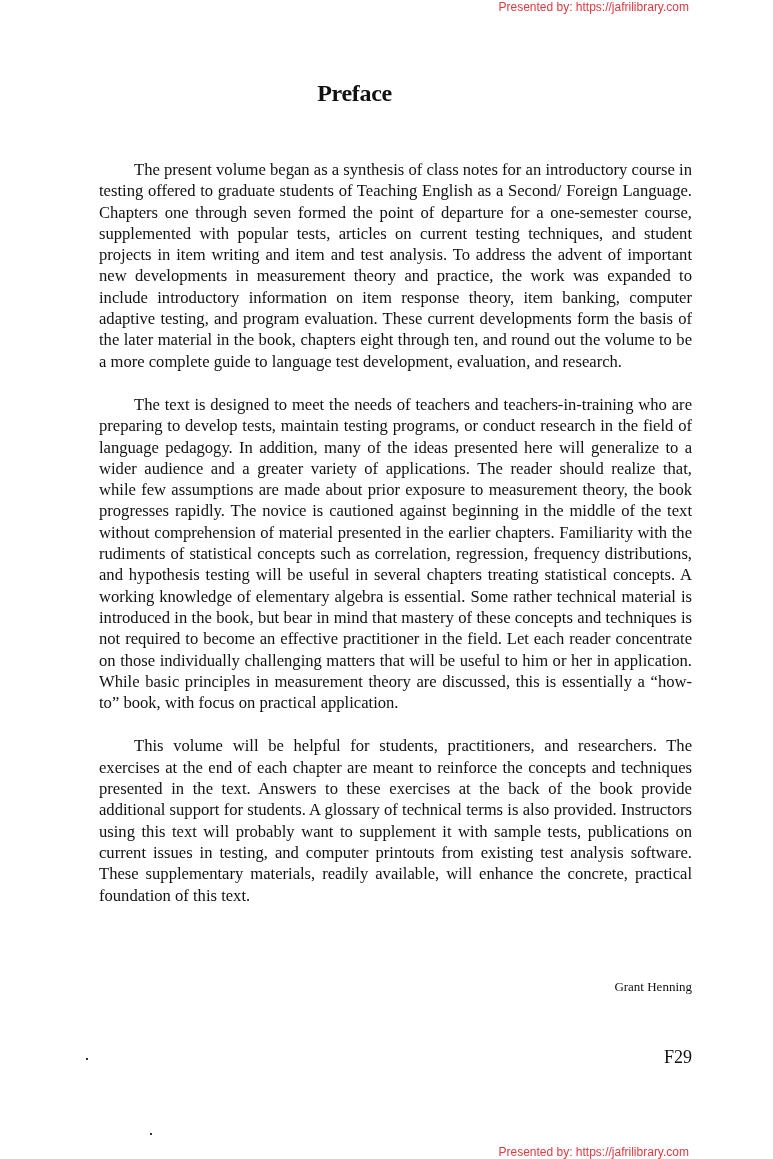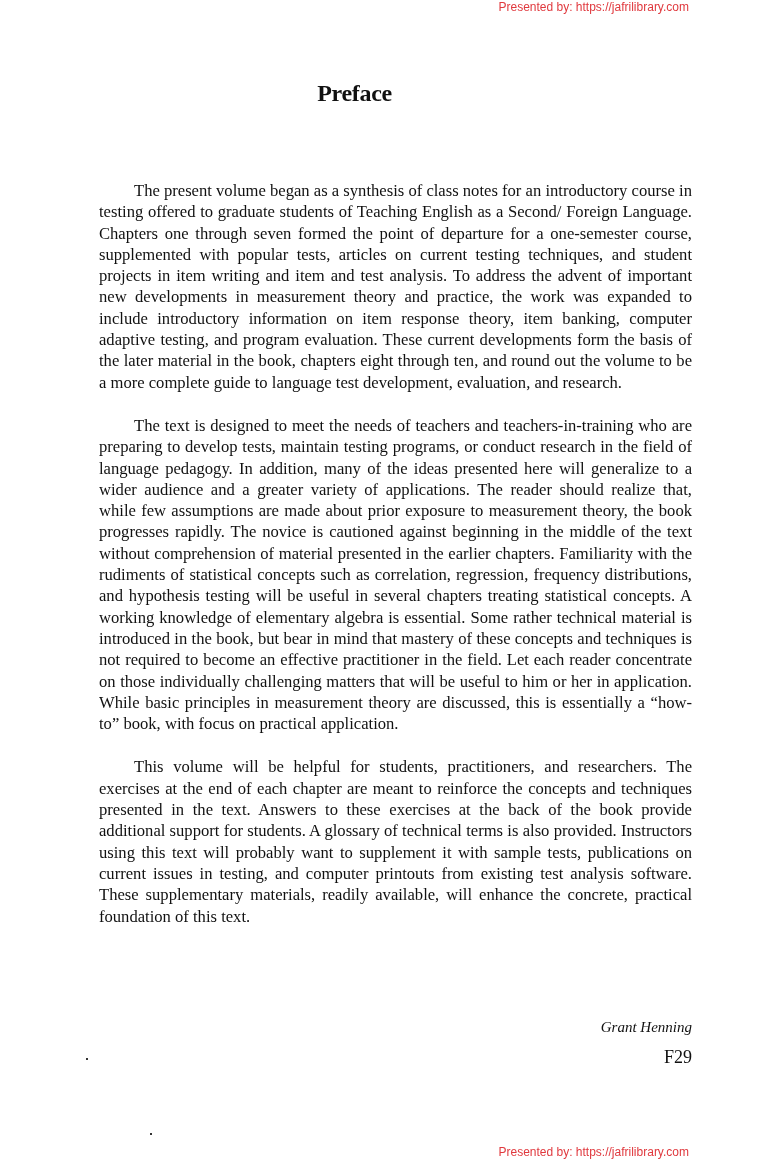--- a/index.html
+++ b/index.html
@@ -12,27 +12,27 @@
     font-family: "Liberation Sans", "DejaVu Sans", sans-serif;
     font-size: 12px; color: #e0393e; line-height: 14px; margin-left: 44px;
   }
   .watermark.top { top: 0px; }
   .watermark.bottom { top: 1145px; }
   .page-title {
     position: absolute; top: 80px; left: 0; width: 709px; text-align: center;
     font-size: 24px; font-weight: bold; letter-spacing: -0.3px;
   }
   .body-text {
-    position: absolute; left: 99px; width: 593px; top: 180px;
+    position: absolute; left: 99px; width: 593px; top: 159px;
     font-size: 16.6px; line-height: 21.3px; text-align: justify;
   }
   .body-text p { margin: 0 0 22px 0; text-indent: 35px; }
   .signature {
-    position: absolute; top: 1019px; right: 81px;
-    font-size: 15px; font-style: italic;
+    position: absolute; top: 979px; right: 81px;
+    font-size: 13px; 
   }
   .page-number {
     position: absolute; top: 1047px; right: 81px; font-size: 18px;
   }
   .speck { position: absolute; width: 2px; height: 2px; background: #333; }
 </style>
 </head>
 <body>
 
 <div class="watermark top">Presented by: https://jafrilibrary.com</div>

